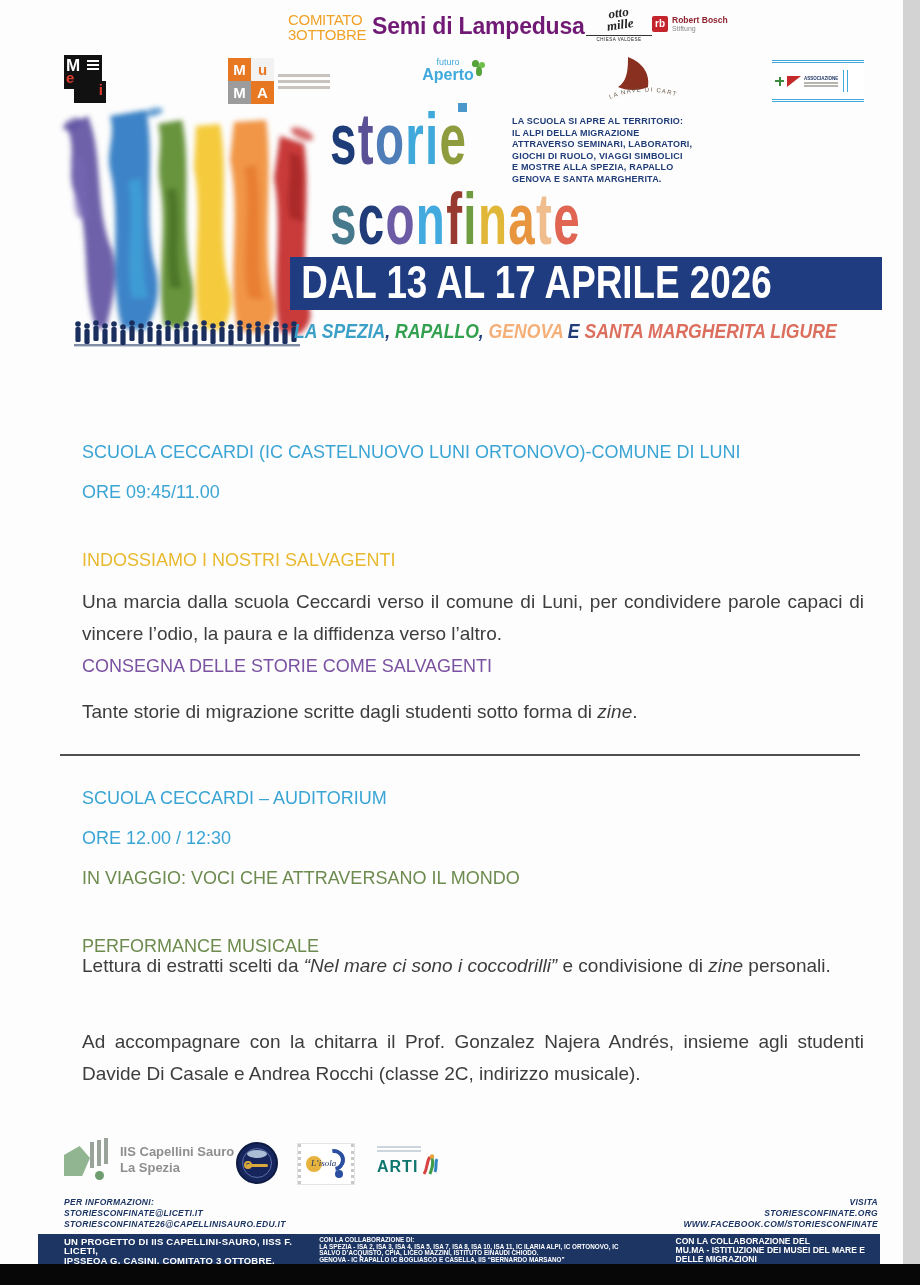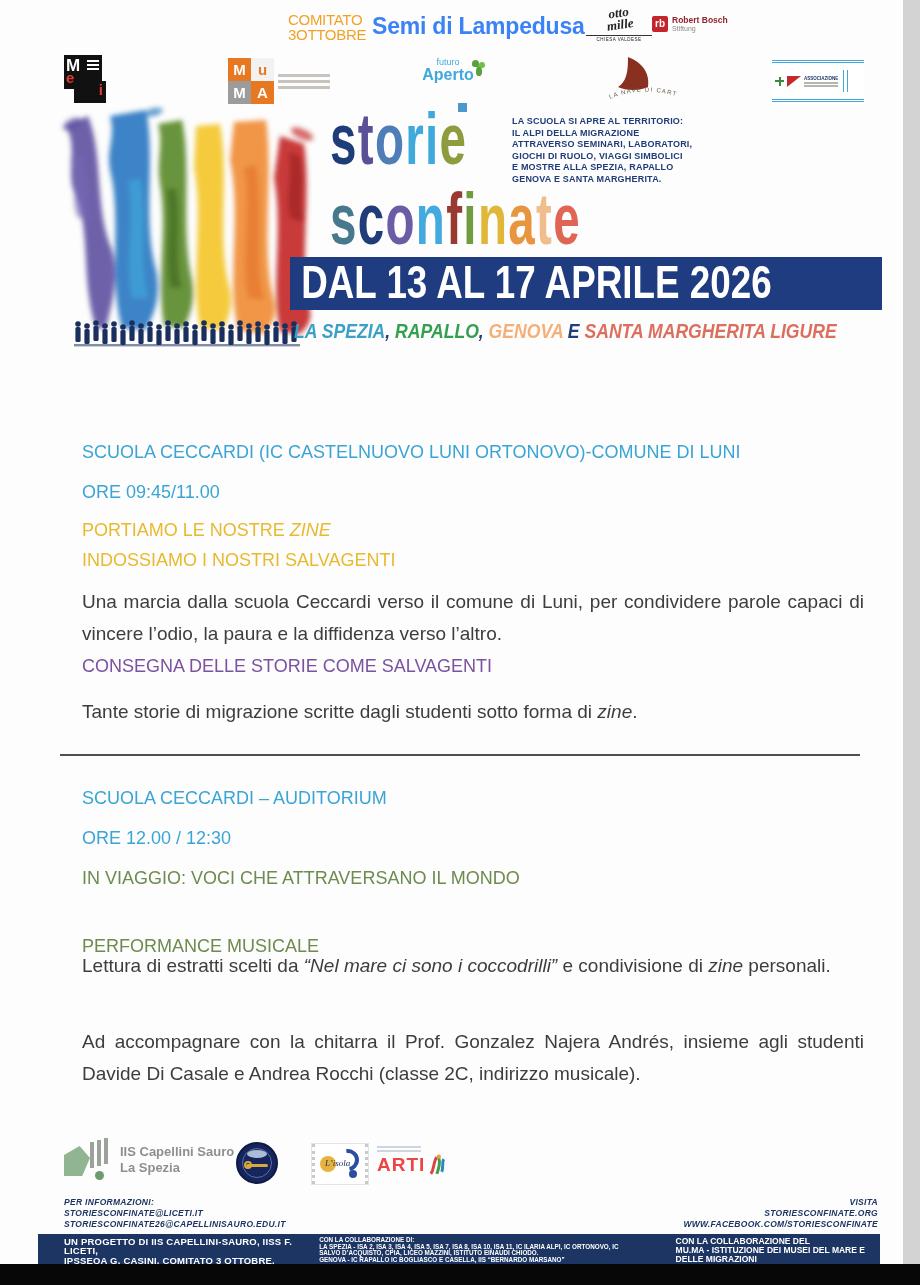--- a/index.html
+++ b/index.html
@@ -7,21 +7,21 @@
          font-family:"Liberation Sans",sans-serif;}
   .abs{position:absolute;}
   .ni{user-select:none;}
 
   
   .edge-right{left:903px;top:0;width:17px;height:1266px;background:#d3d3d3;}
   .edge-bottom{left:0;top:1264px;width:920px;height:21px;background:#070707;}
 
   
   .comitato{left:288px;top:12px;color:#f0a228;font-weight:normal;font-size:15px;line-height:15px;letter-spacing:-.3px;}
-  .semi{left:372px;top:13px;color:#3b82f6;font-weight:bold;font-size:23px;letter-spacing:-.2px;}
+  .semi{left:372px;top:13px;color:#701a75;font-weight:bold;font-size:23px;letter-spacing:-.2px;}
   .otto{left:586px;top:7px;width:66px;text-align:center;color:#222;}
   .otto .script{font-family:"Liberation Serif",serif;font-style:italic;font-weight:bold;font-size:13px;line-height:12px;transform:rotate(-8deg);display:inline-block;}
   .otto .sub{font-size:4.5px;letter-spacing:.5px;margin-top:2px;border-top:1px solid #333;padding-top:1px;}
   .bosch{left:652px;top:16px;display:flex;gap:4px;}
   .bosch .rb{width:16px;height:16px;background:#c4242b;color:#fff;font-weight:bold;font-size:10px;line-height:16px;text-align:center;border-radius:2px;}
   .bosch .tx1{color:#8e2430;font-weight:bold;font-size:8.5px;line-height:9px;}
   .bosch .tx2{color:#8a8a8a;font-size:7px;}
 
   
   .memi{left:64px;top:55px;width:52px;height:48px;}
@@ -81,28 +81,28 @@
   .cap-glyph{width:46px;height:44px;position:relative;}
   .cap-glyph .g1{position:absolute;left:0;top:8px;width:26px;height:30px;background:#7da87d;clip-path:polygon(0 30%,60% 0,100% 40%,70% 100%,0 100%);opacity:.85;}
   .cap-glyph .g2{position:absolute;right:2px;top:0;width:4px;height:26px;background:#9aa39a;box-shadow:-7px 2px 0 #9aa39a,-14px 4px 0 #9aa39a;}
   .cap-glyph .g3{position:absolute;right:6px;bottom:2px;width:9px;height:9px;border-radius:50%;background:#6f9c6f;}
   .cap-text{color:#8f8f8f;font-size:13px;line-height:16px;font-weight:bold;}
   .keycircle{left:236px;top:1142px;width:42px;height:42px;border-radius:50%;background:#16265c;border:2px solid #0d1a42;box-sizing:border-box;}
   .keycircle .ring{position:absolute;left:4px;top:4px;right:4px;bottom:4px;border:1px solid #5a6ea8;border-radius:50%;}
   .keycircle .arc{position:absolute;left:9px;top:6px;width:20px;height:8px;border-radius:50%;background:#cfe3f2;opacity:.8;}
   .keycircle .key{position:absolute;left:8px;top:20px;width:22px;height:3px;background:#d9a93c;border-radius:2px;}
   .keycircle .keyhead{position:absolute;left:6px;top:17px;width:8px;height:8px;border:2px solid #d9a93c;border-radius:50%;box-sizing:border-box;}
-  .stamp{left:312px;top:1144px;width:50px;height:40px;background:#fff;border-left:3px dotted #c9c9c9;border-right:3px dotted #c9c9c9;box-shadow:0 0 0 1px #e4e4e4;}
+  .stamp{left:298px;top:1144px;width:50px;height:40px;background:#fff;border-left:3px dotted #c9c9c9;border-right:3px dotted #c9c9c9;box-shadow:0 0 0 1px #e4e4e4;}
   .stamp .sun{position:absolute;left:5px;top:12px;width:16px;height:16px;border-radius:50%;background:#e8b33c;}
   .stamp .cres{position:absolute;right:6px;top:5px;width:22px;height:22px;border-radius:50%;border:4px solid #2b4fa0;border-left-color:transparent;border-bottom-color:transparent;transform:rotate(35deg);box-sizing:border-box;}
   .stamp .isola{position:absolute;left:10px;top:14px;color:#1d3563;font-family:"Liberation Serif",serif;font-style:italic;font-size:9px;}
   .stamp .dot{position:absolute;right:8px;bottom:6px;width:8px;height:8px;border-radius:50%;background:#2b4fa0;}
   .arti{left:377px;top:1146px;width:70px;}
   .arti .bars div{width:44px;height:2px;background:#cdd6de;margin-bottom:2px;}
-  .arti .word{color:#ef4444;font-weight:bold;font-size:19px;letter-spacing:1px;}
+  .arti .word{color:#0f766e;font-weight:bold;font-size:16px;letter-spacing:1px;}
 
   
   .info{color:#1d3563;font-weight:bold;font-style:italic;font-size:8.5px;line-height:11px;letter-spacing:.3px;}
   .info-left{left:64px;top:1197px;}
   .info-right{left:560px;top:1197px;width:318px;text-align:right;}
   .navybar{left:38px;top:1234px;width:842px;height:30px;background:#1d3563;display:flex;box-sizing:border-box;padding:3px 0 0 26px;}
   .navybar .col{color:#fff;font-weight:bold;}
   .col1{width:258px;font-size:9.5px;line-height:9.3px;letter-spacing:.2px;}
   .col2{width:358px;font-size:6.3px;line-height:6.6px;margin-left:4px;}
   .col3{width:210px;font-size:8.5px;line-height:9px;margin-left:8px;}
@@ -252,21 +252,20 @@
     </div>
 
   <div class="abs date-banner">
     <span>DAL 13 AL 17 APRILE 2026</span>
   </div>
   <div class="abs cities"><span style="color: rgb(58, 160, 200);">LA SPEZIA</span><span style="color: rgb(32, 61, 122);">, </span><span style="color: rgb(51, 160, 80);">RAPALLO</span><span style="color: rgb(32, 61, 122);">, </span><span style="color: rgb(244, 176, 120);">GENOVA</span><span style="color: rgb(32, 61, 122);"> E </span><span style="color: rgb(220, 110, 94);">SANTA MARGHERITA LIGURE</span></div>
 
 
   <div class="abs hrow h-blue" style="top:442px;">SCUOLA CECCARDI (IC CASTELNUOVO LUNI ORTONOVO)-COMUNE DI LUNI</div>
   <div class="abs hrow h-blue" style="top:482px;">ORE 09:45/11.00</div>
-  <div class="abs hrow h-yellow" style="top:520px;"><span>PORTIAMO LE NOSTRE </span><span style="font-style: italic;">ZINE</span></div>
   <div class="abs hrow h-yellow" style="top:550px;"><span>INDOSSIAMO I NOSTRI SALVAGENTI</span></div>
   <div class="abs body" style="top:586px;"><span>Una marcia dalla scuola Ceccardi verso il comune di Luni, per condividere parole capaci di vincere l’odio, la paura e la diffidenza verso l’altro.</span></div>
   <div class="abs hrow h-purple" style="top:656px;">CONSEGNA DELLE STORIE COME SALVAGENTI</div>
   <div class="abs body" style="top:696px;text-align:left;"><span>Tante storie di migrazione scritte dagli studenti sotto forma di </span><span style="font-style: italic;">zine</span><span>.</span></div>
 
   <div class="abs divider"></div>
 
   <div class="abs hrow h-blue" style="top:788px;">SCUOLA CECCARDI – AUDITORIUM</div>
   <div class="abs hrow h-blue" style="top:828px;">ORE 12.00 / 12:30</div>
   <div class="abs hrow h-green" style="top:868px;">IN VIAGGIO: VOCI CHE ATTRAVERSANO IL MONDO</div>

